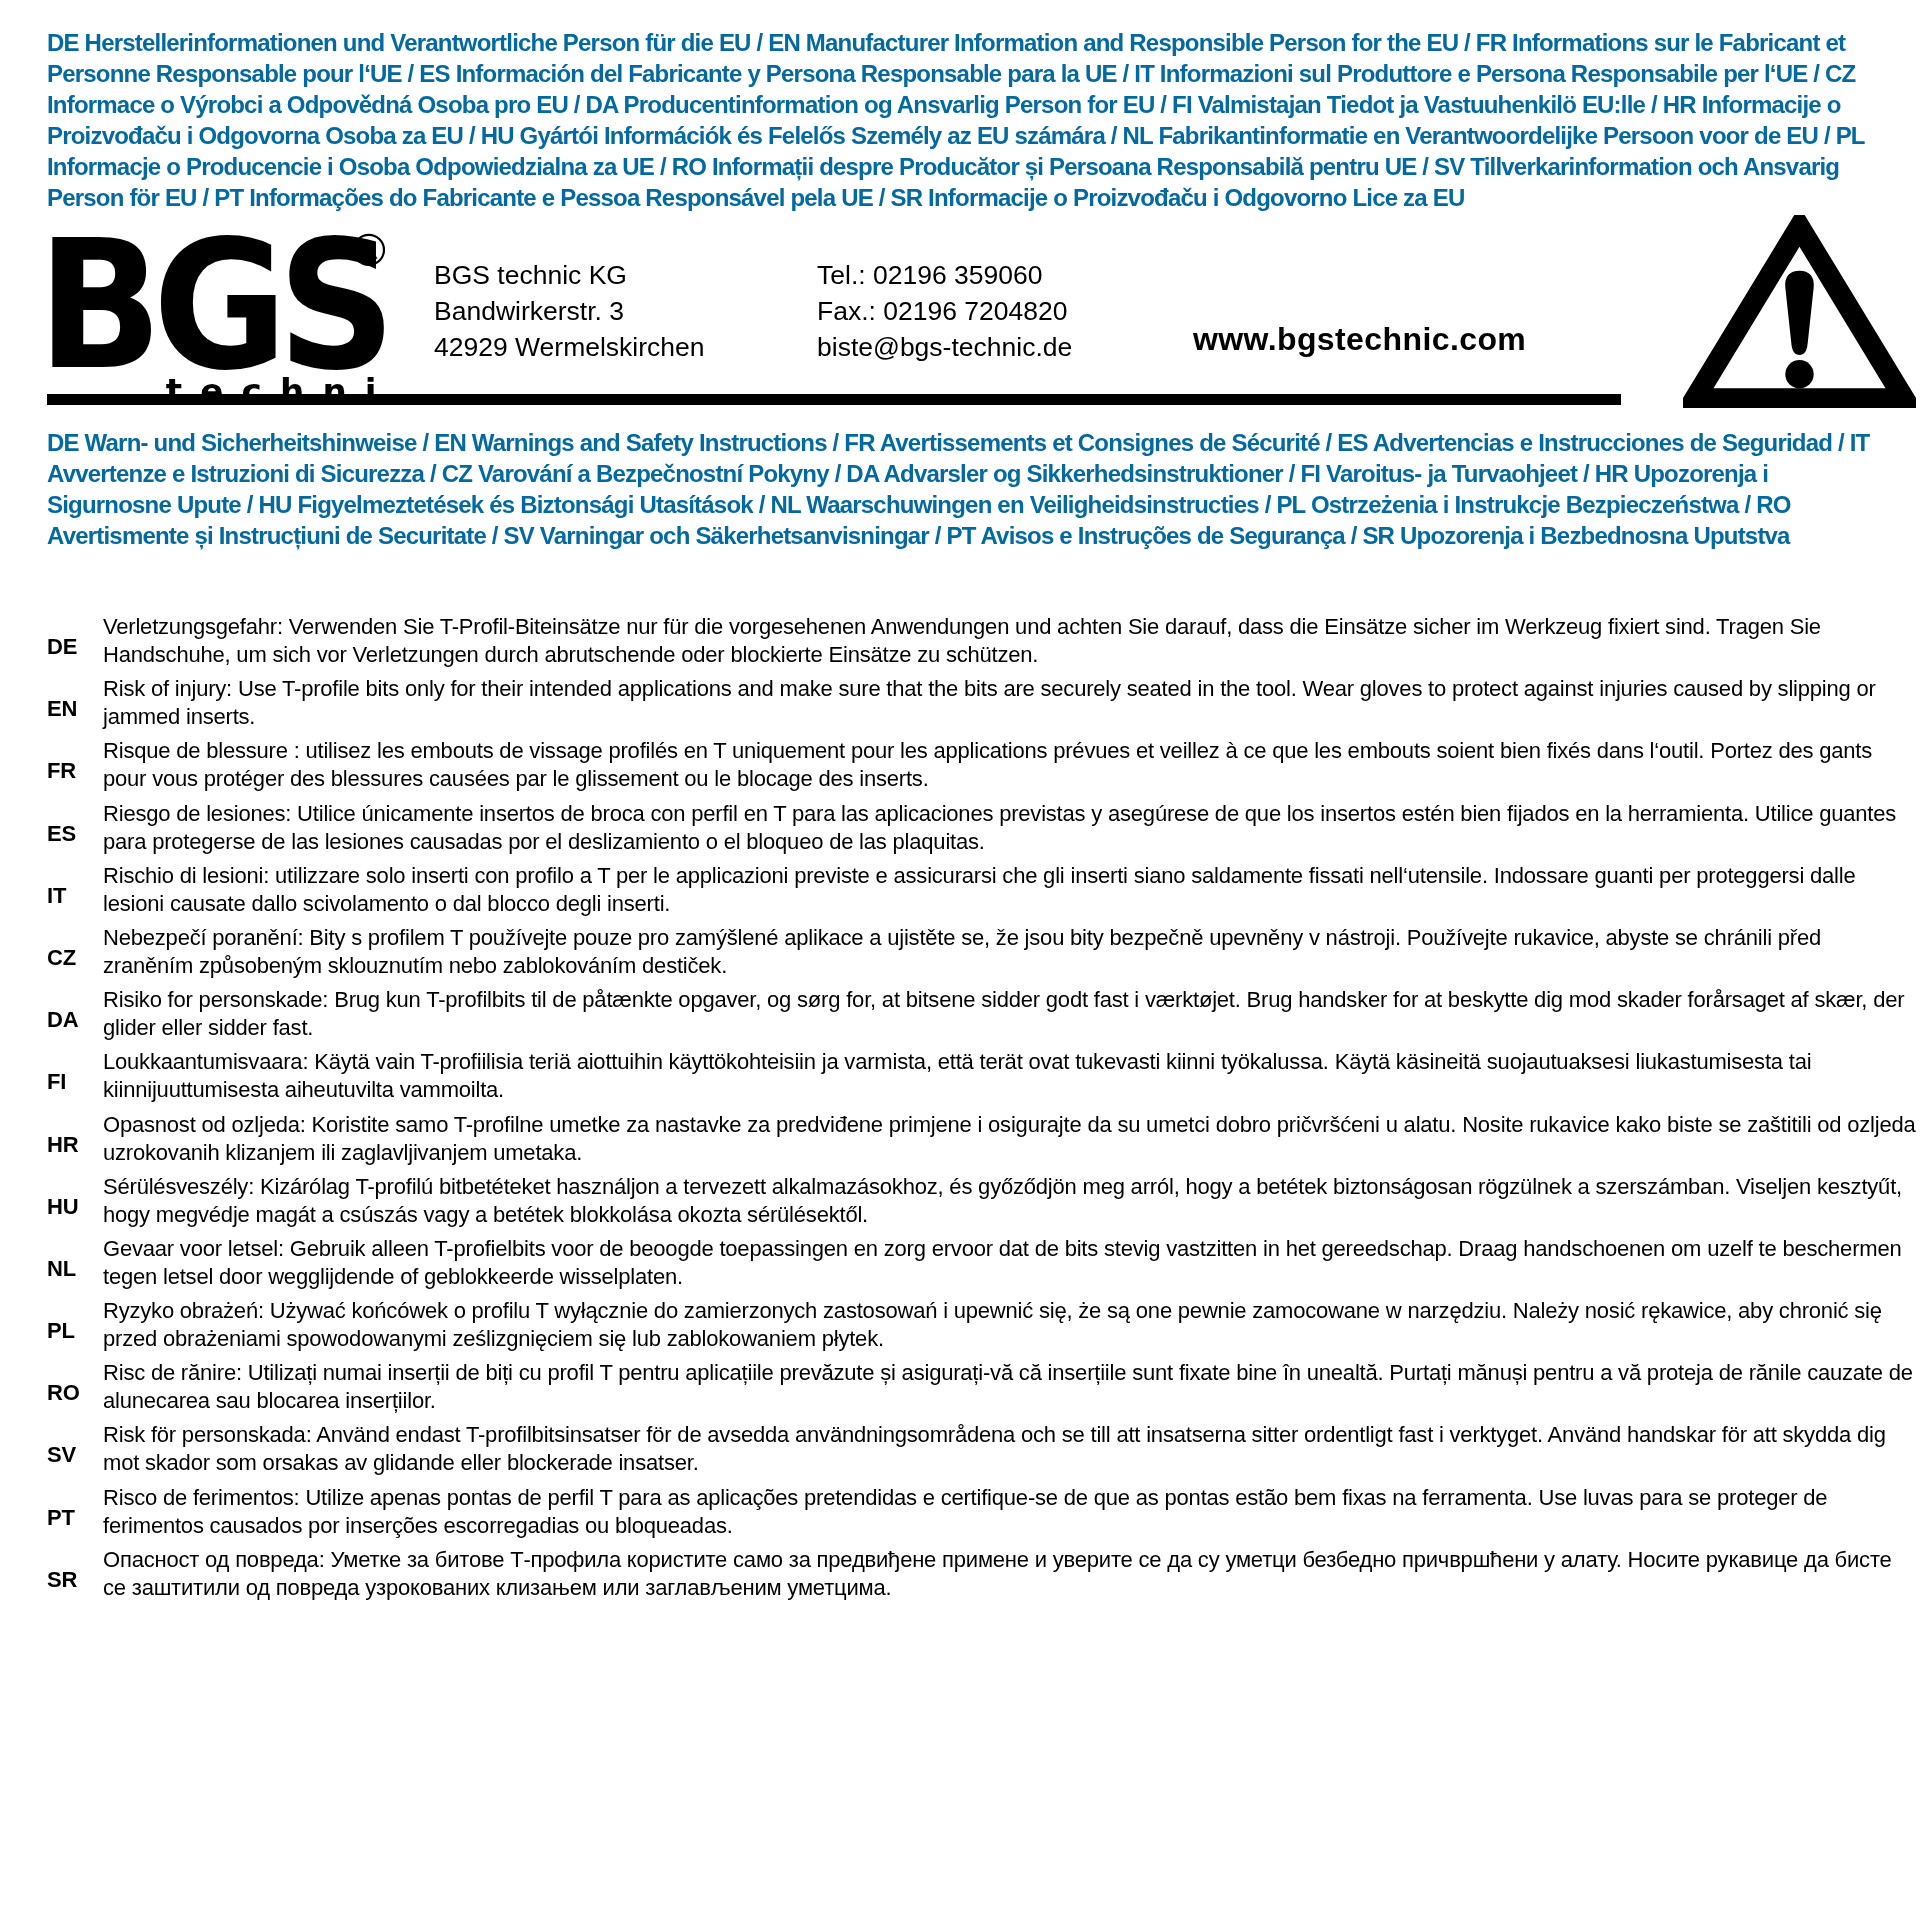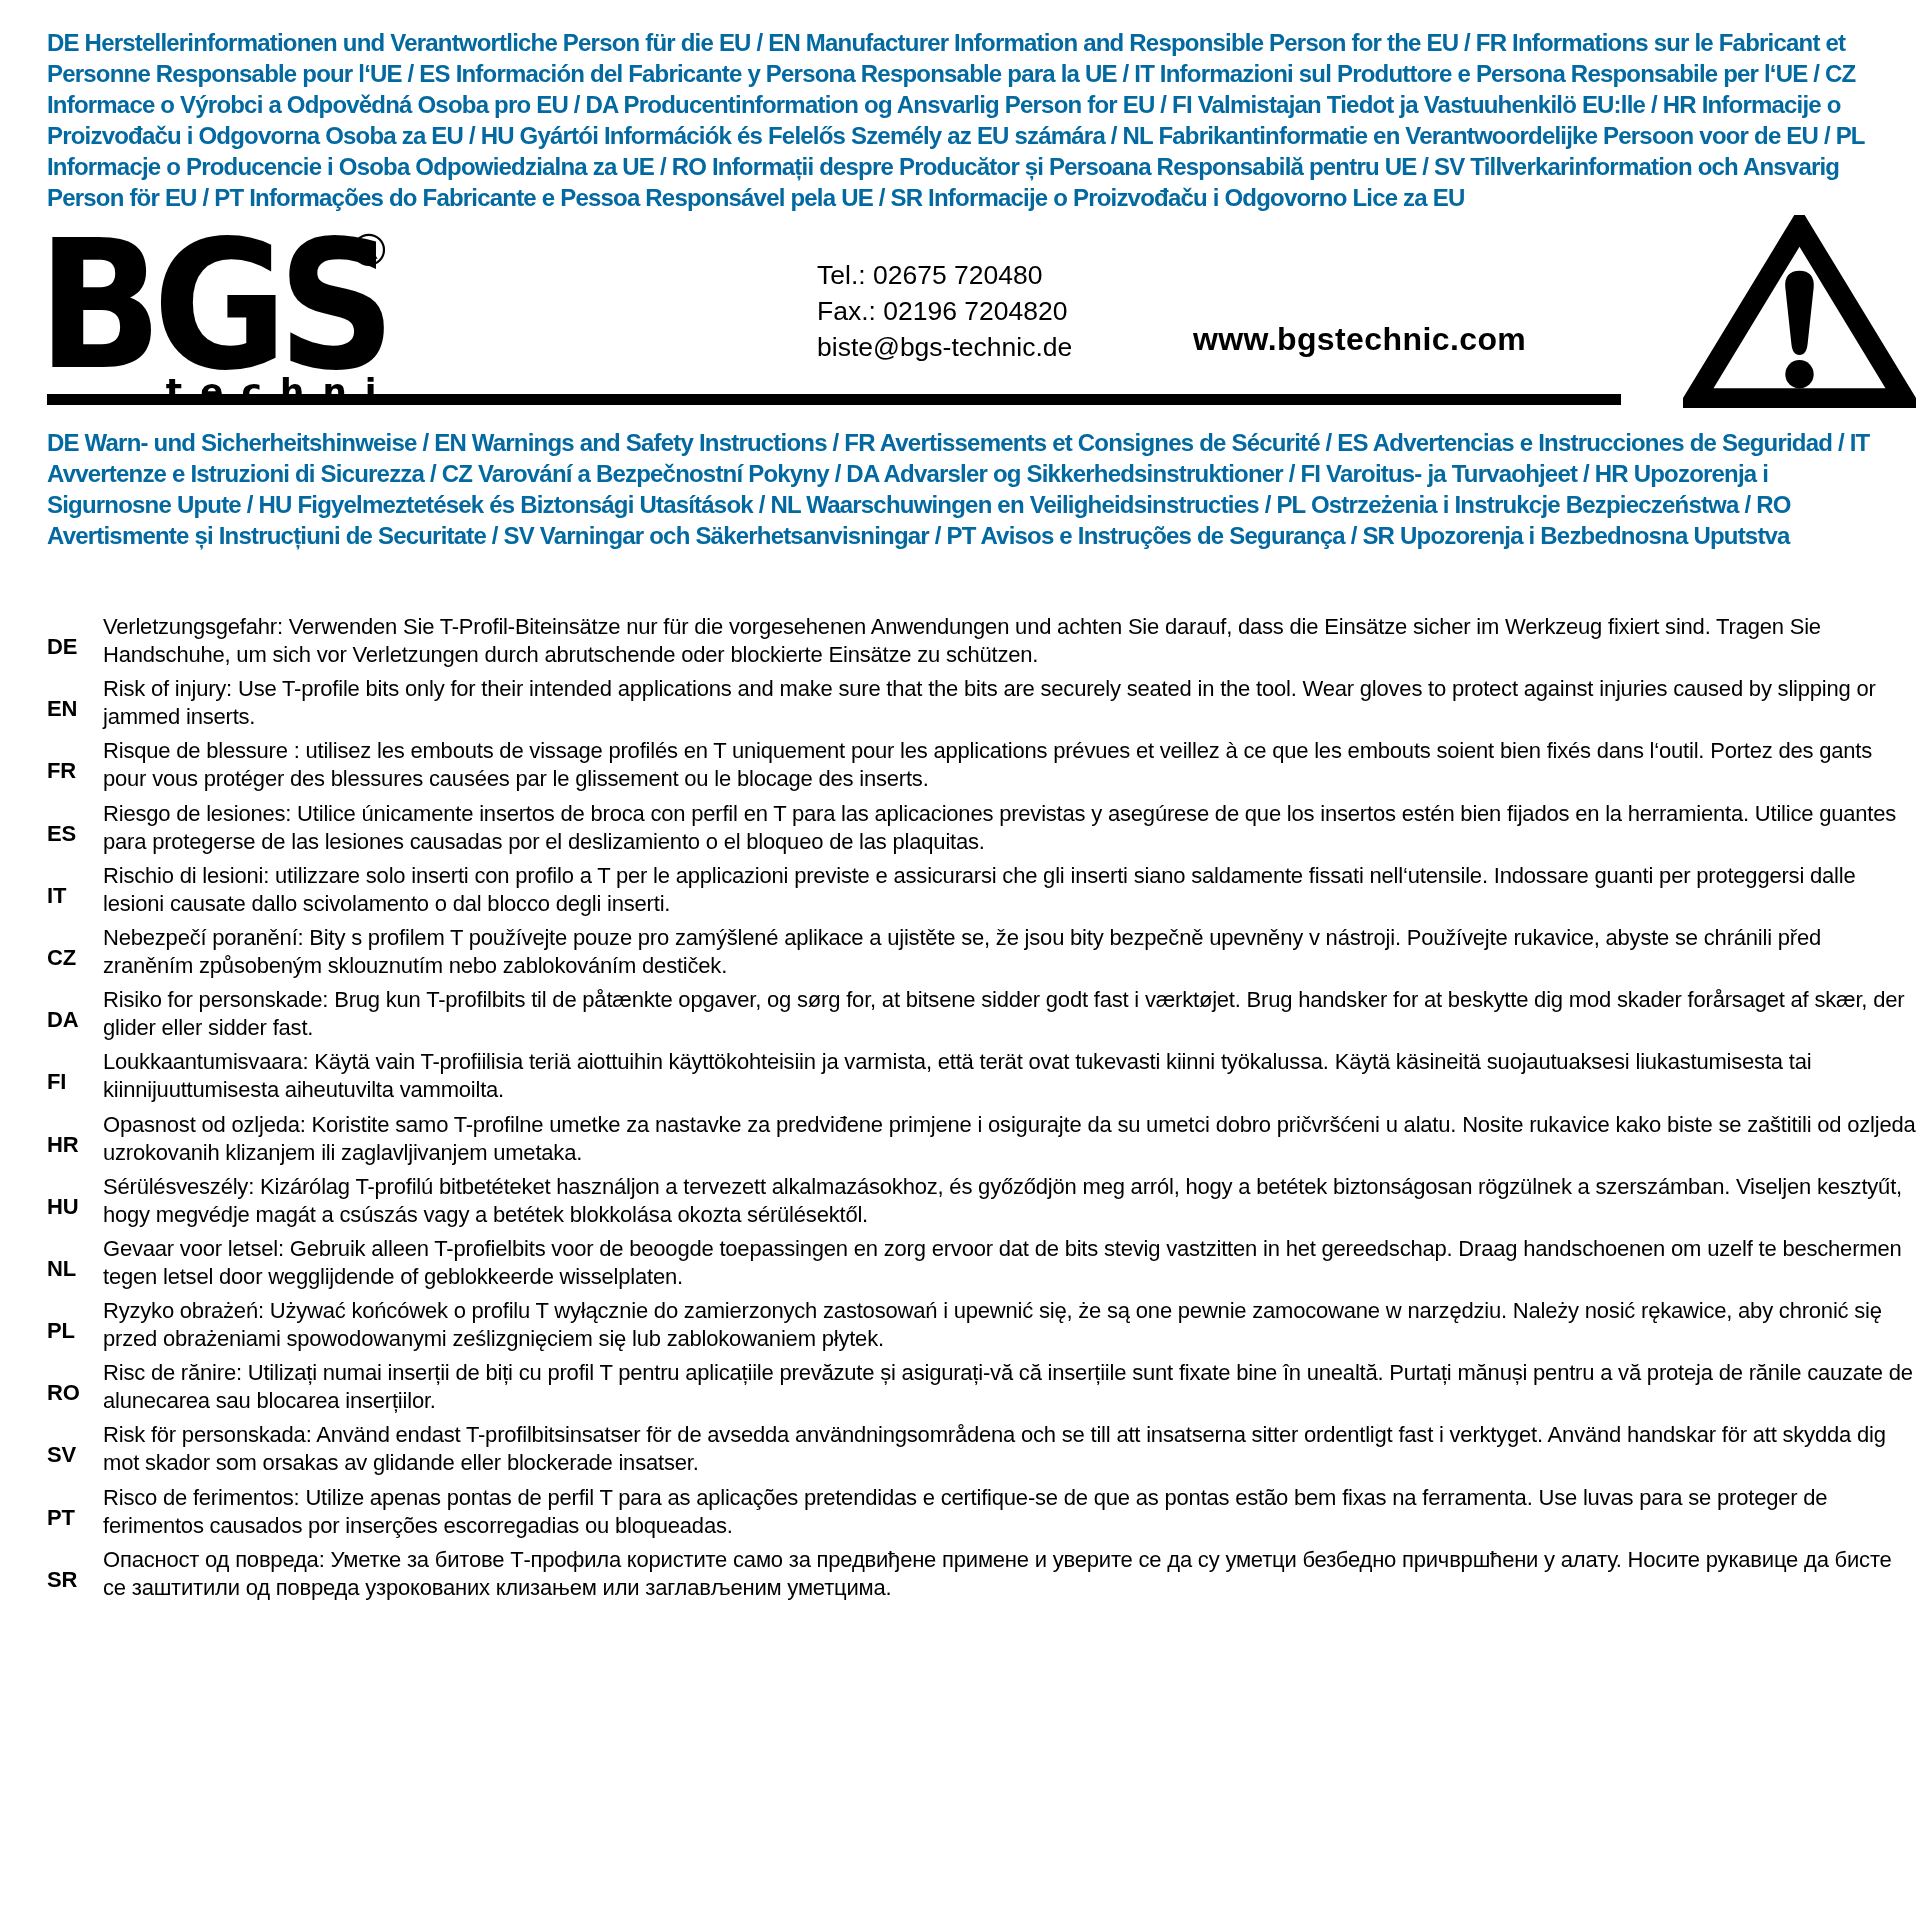--- a/index.html
+++ b/index.html
@@ -62,23 +62,28 @@
   <div class="hdr hdr-top">DE Herstellerinformationen und Verantwortliche Person für die EU  /  EN Manufacturer Information and Responsible Person for the EU  /  FR Informations sur le Fabricant et Personne Responsable pour l‘UE  /  ES Información del Fabricante y Persona Responsable para la UE  /  IT Informazioni sul Produttore e Persona Responsabile per l‘UE  /  CZ Informace o Výrobci a Odpovědná Osoba pro EU  /  DA Producentinformation og Ansvarlig Person for EU  /  FI Valmistajan Tiedot ja Vastuuhenkilö EU:lle  /  HR Informacije o Proizvođaču i Odgovorna Osoba za EU  /  HU Gyártói Információk és Felelős Személy az EU számára  /  NL Fabrikantinformatie en Verantwoordelijke Persoon voor de EU  /  PL Informacje o Producencie i Osoba Odpowiedzialna za UE  /  RO Informații despre Producător și Persoana Responsabilă pentru UE  /  SV Tillverkarinformation och Ansvarig Person för EU  /  PT Informações do Fabricante e Pessoa Responsável pela UE  /  SR Informacije o Proizvođaču i Odgovorno Lice za EU</div>
 
   <svg class="logo-svg" width="342" height="190" viewBox="0 0 440 244">
     <g fill="#000">
       <text x="-8" y="190" font-family="DejaVu Sans, Liberation Sans, sans-serif" font-weight="bold" font-size="230" letter-spacing="-14" transform="scale(0.92,1)">BGS</text>
       <text x="390" y="60" font-family="DejaVu Sans, Liberation Sans, sans-serif" font-size="58">®</text>
       <text x="158" y="236" font-family="DejaVu Sans, Liberation Sans, sans-serif" font-weight="bold" font-size="44" letter-spacing="4">t e c h n i c</text>
     </g>
   </svg>
 
+  <div class="addr">
+    <div>BGS technic KG</div>
+    <div>Bandwirkerstr. 3</div>
+    <div>42929 Wermelskirchen</div>
+  </div>
 
   <div class="contact">
-    <div>Tel.: 02675 720480</div>
+    <div>Tel.: 02196 359060</div>
     <div>Fax.: 02196 7204820</div>
     <div>biste@bgs-technic.de</div>
   </div>
 
   <div class="website">www.bgstechnic.com</div>
 
   <svg class="tri-svg" width="233" height="193" viewBox="0 0 100 83">
     <path d="M50 5 L95 79 L5 79 Z" fill="#ffffff" stroke="#000000" stroke-width="9" stroke-linejoin="miter"></path>
     <path d="M50 24 c4.2 0 6.6 2.6 6.1 7.2 l-2.6 24.2 c-0.35 3.3 -1.5 4.8 -3.5 4.8 s-3.15 -1.5 -3.5 -4.8 l-2.6 -24.2 c-0.5 -4.6 1.9 -7.2 6.1 -7.2 z" fill="#000"></path>
     <circle cx="50" cy="68.5" r="6.1" fill="#000"></circle>

